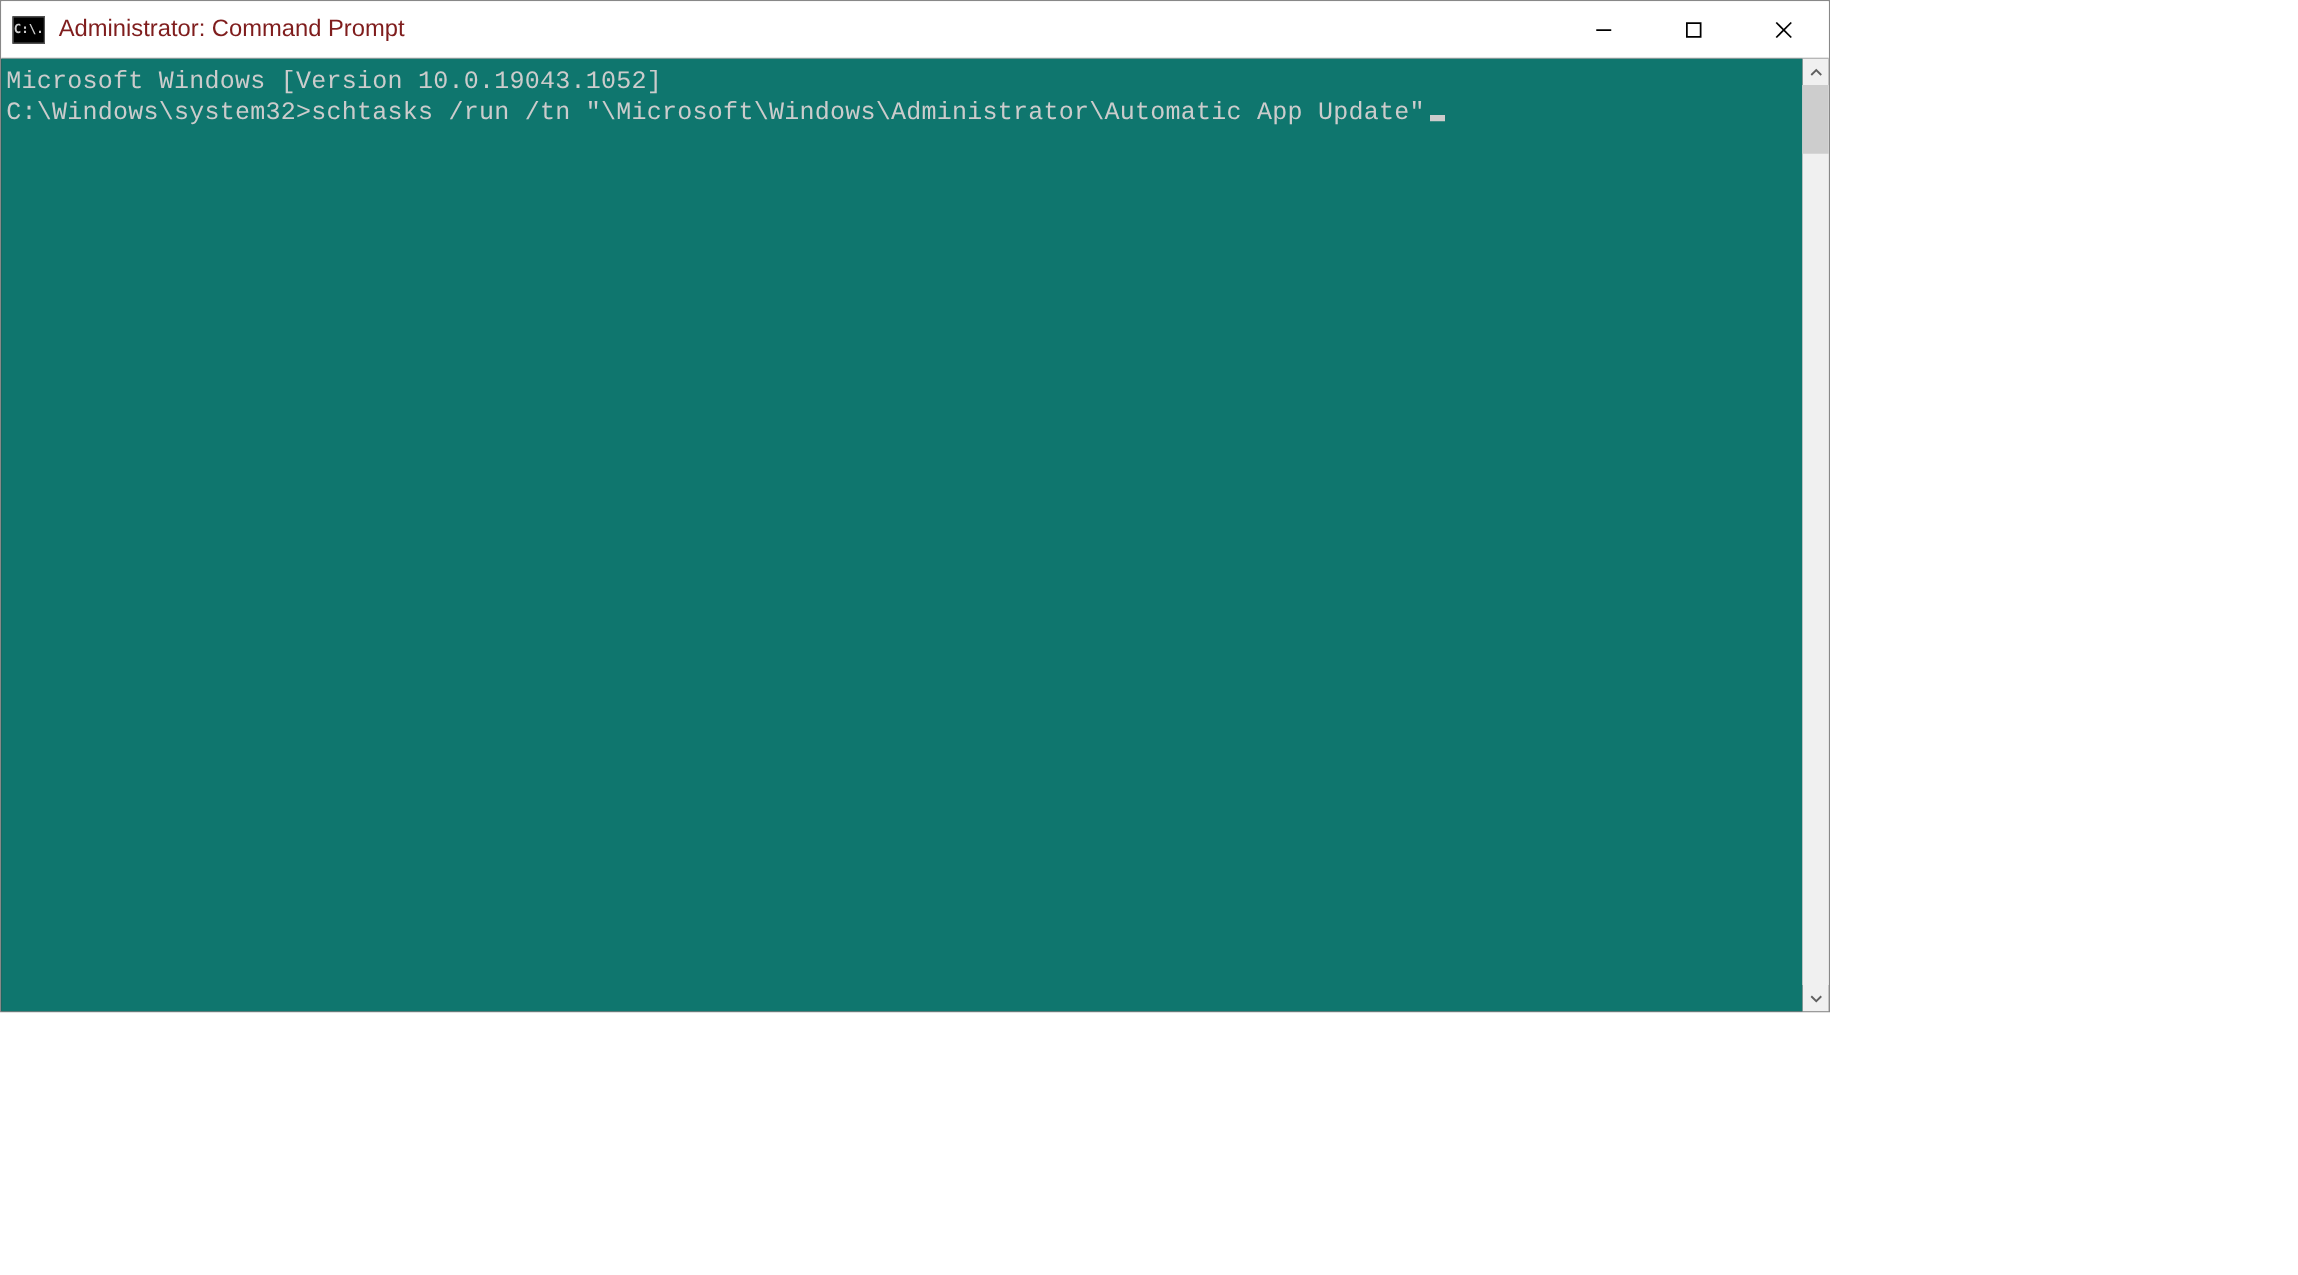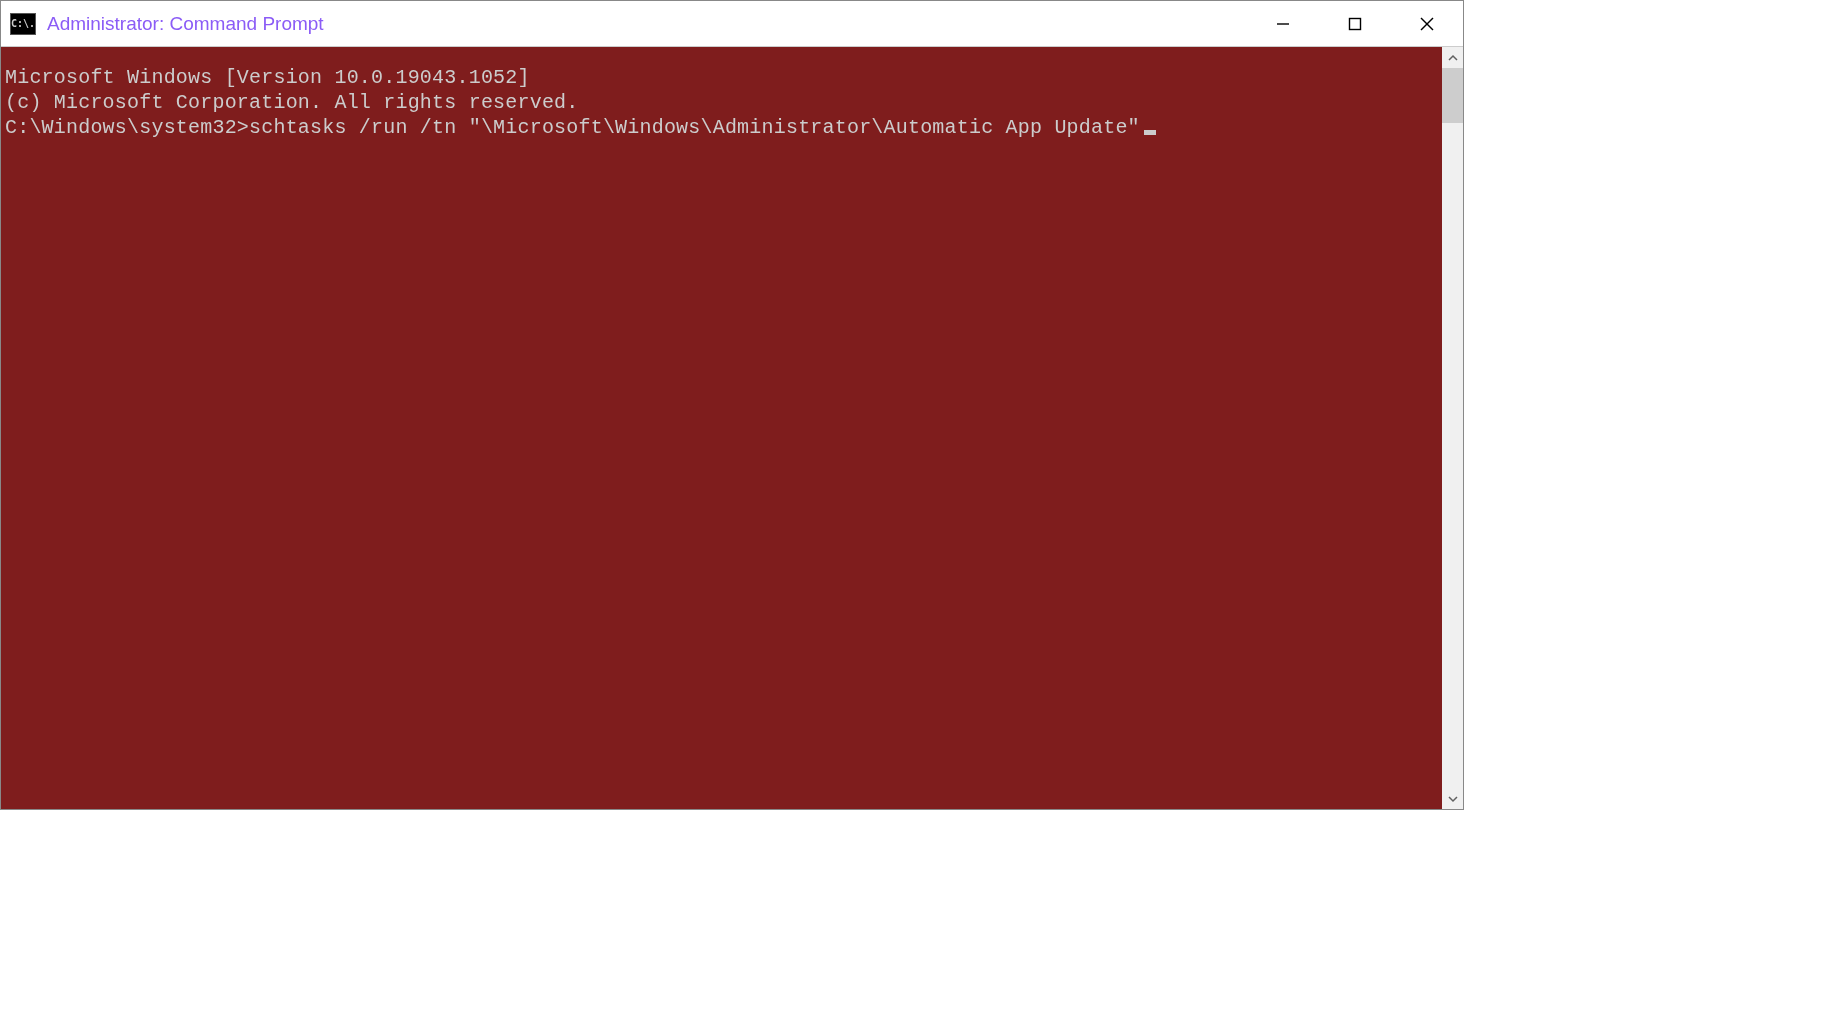--- a/index.html
+++ b/index.html
@@ -48,21 +48,21 @@
       justify-content: center;
       font-family: Consolas, monospace;
       font-size: 10px;
       color: #ccc;
       font-weight: bold;
       line-height: 1;
     }
     .title-text {
       flex: 1;
       font-size: 19px;
-      color: #8b5cf6;
+      color: #7f1d1d;
       padding-left: 2px;
     }
     .window-controls {
       display: flex;
       height: 100%;
     }
     .win-btn {
       width: 72px;
       height: 100%;
       display: flex;
@@ -75,26 +75,26 @@
       height: 16px;
     }
     .content-area {
       flex: 1;
       display: flex;
       background: #0c0c0c;
       min-height: 0;
     }
     .terminal {
       flex: 1;
-      background: #7f1d1d;
+      background: #0f766e;
       color: #cccccc;
       font-family: Consolas, "Courier New", monospace;
       font-size: 20px;
       line-height: 25px;
-      padding: 18px 4px 0 4px;
+      padding: 6px 4px 0 4px;
       white-space: pre;
       overflow: hidden;
       letter-spacing: 0.2px;
     }
     .term-line {
       display: block;
     }
     .cursor {
       display: inline-block;
       width: 12px;
@@ -157,21 +157,21 @@
       <div class="win-btn close">
         <svg viewBox="0 0 16 16">
           <line x1="2" y1="2" x2="14" y2="14" stroke="#000" stroke-width="1.4"></line>
           <line x1="14" y1="2" x2="2" y2="14" stroke="#000" stroke-width="1.4"></line>
         </svg>
       </div>
     </div>
   </div>
 
   <div class="content-area">
-    <div class="terminal"><span class="term-line">Microsoft Windows [Version 10.0.19043.1052]</span><span class="term-line">(c) Microsoft Corporation. All rights reserved.</span><span class="term-line"></span><span class="term-line"><span>C:\Windows\system32&gt;</span><span>schtasks /run /tn "\Microsoft\Windows\Administrator\Automatic App Update"</span><span class="cursor"></span></span></div>
+    <div class="terminal"><span class="term-line">Microsoft Windows [Version 10.0.19043.1052]</span><span class="term-line"></span><span class="term-line"><span>C:\Windows\system32&gt;</span><span>schtasks /run /tn "\Microsoft\Windows\Administrator\Automatic App Update"</span><span class="cursor"></span></span></div>
 
     <div class="scrollbar">
       <div class="sb-arrow">
         <svg width="10" height="10" viewBox="0 0 10 10">
           <path d="M1 7 L5 3 L9 7" fill="none" stroke="#606060" stroke-width="1.5"></path>
         </svg>
       </div>
       <div class="sb-track">
         <div class="sb-thumb"></div>
       </div>

